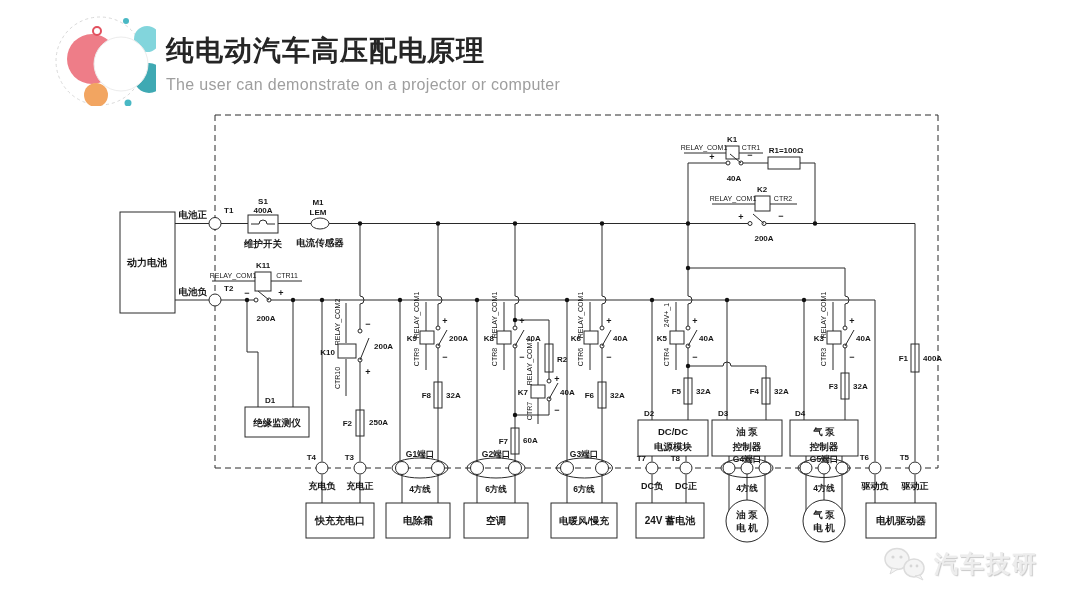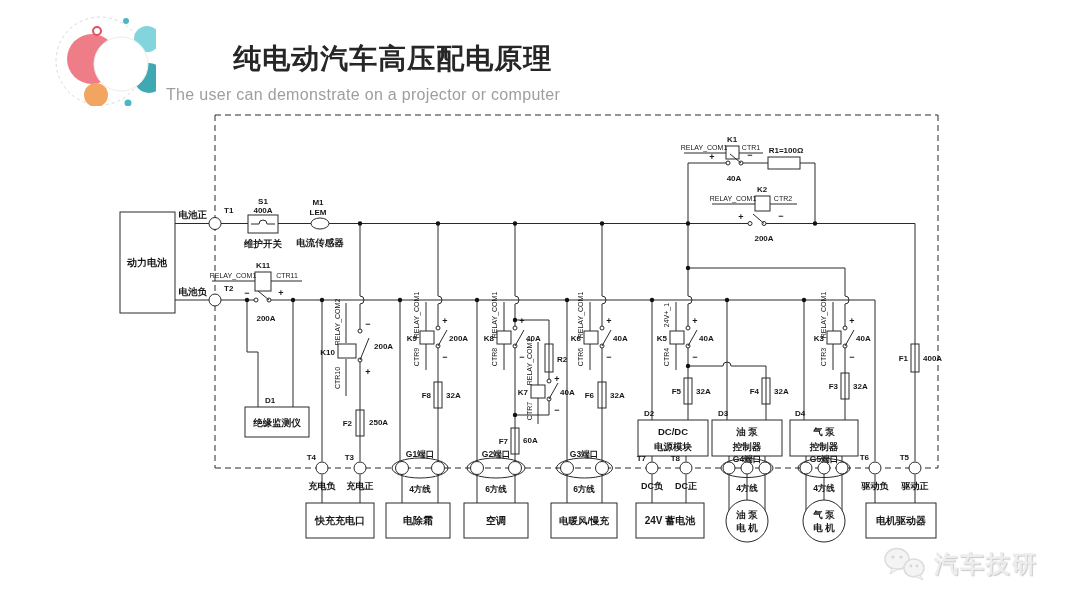--- a/index.html
+++ b/index.html
@@ -1,21 +1,21 @@
 <!DOCTYPE html>
 <html><head>
 <meta charset="utf-8">
 <style>
   html,body{margin:0;padding:0;background:#fff;}
   #stage{position:relative;width:1080px;height:608px;background:#fff;overflow:hidden;
          font-family:"Liberation Sans",sans-serif;}
   .header{position:absolute;left:28px;top:6px;display:flex;align-items:flex-start;}
   .titles{margin-left:10px;padding-top:26px;}
-  .titles h1{margin:8px;font-size:28px;font-weight:bold;color:#262626;letter-spacing:1px;
-             font-family:"Liberation Sans",sans-serif;text-align:right;}
+  .titles h1{margin:0;font-size:28px;font-weight:bold;color:#262626;letter-spacing:1px;
+             font-family:"Liberation Sans",sans-serif;}
   .subtitle{margin-top:6px;font-size:16px;color:#9e9e9e;letter-spacing:.3px;}
   .watermark{position:absolute;right:42px;top:544px;display:flex;align-items:center;gap:4px;}
   .watermark .brand{font-size:24px;font-weight:bold;color:#ededed;
                     text-shadow:1px 1px 1px #c9c9c9;letter-spacing:2px;}
   svg text{fill:#161616;font-family:"Liberation Sans",sans-serif;}
   .t7{font-size:7px;}
   .t8{font-size:8px;font-weight:bold;}
   .t85{font-size:8.5px;font-weight:bold;}
   .t9{font-size:9px;font-weight:bold;}
   .zh{font-size:9.5px;font-weight:bold;}

